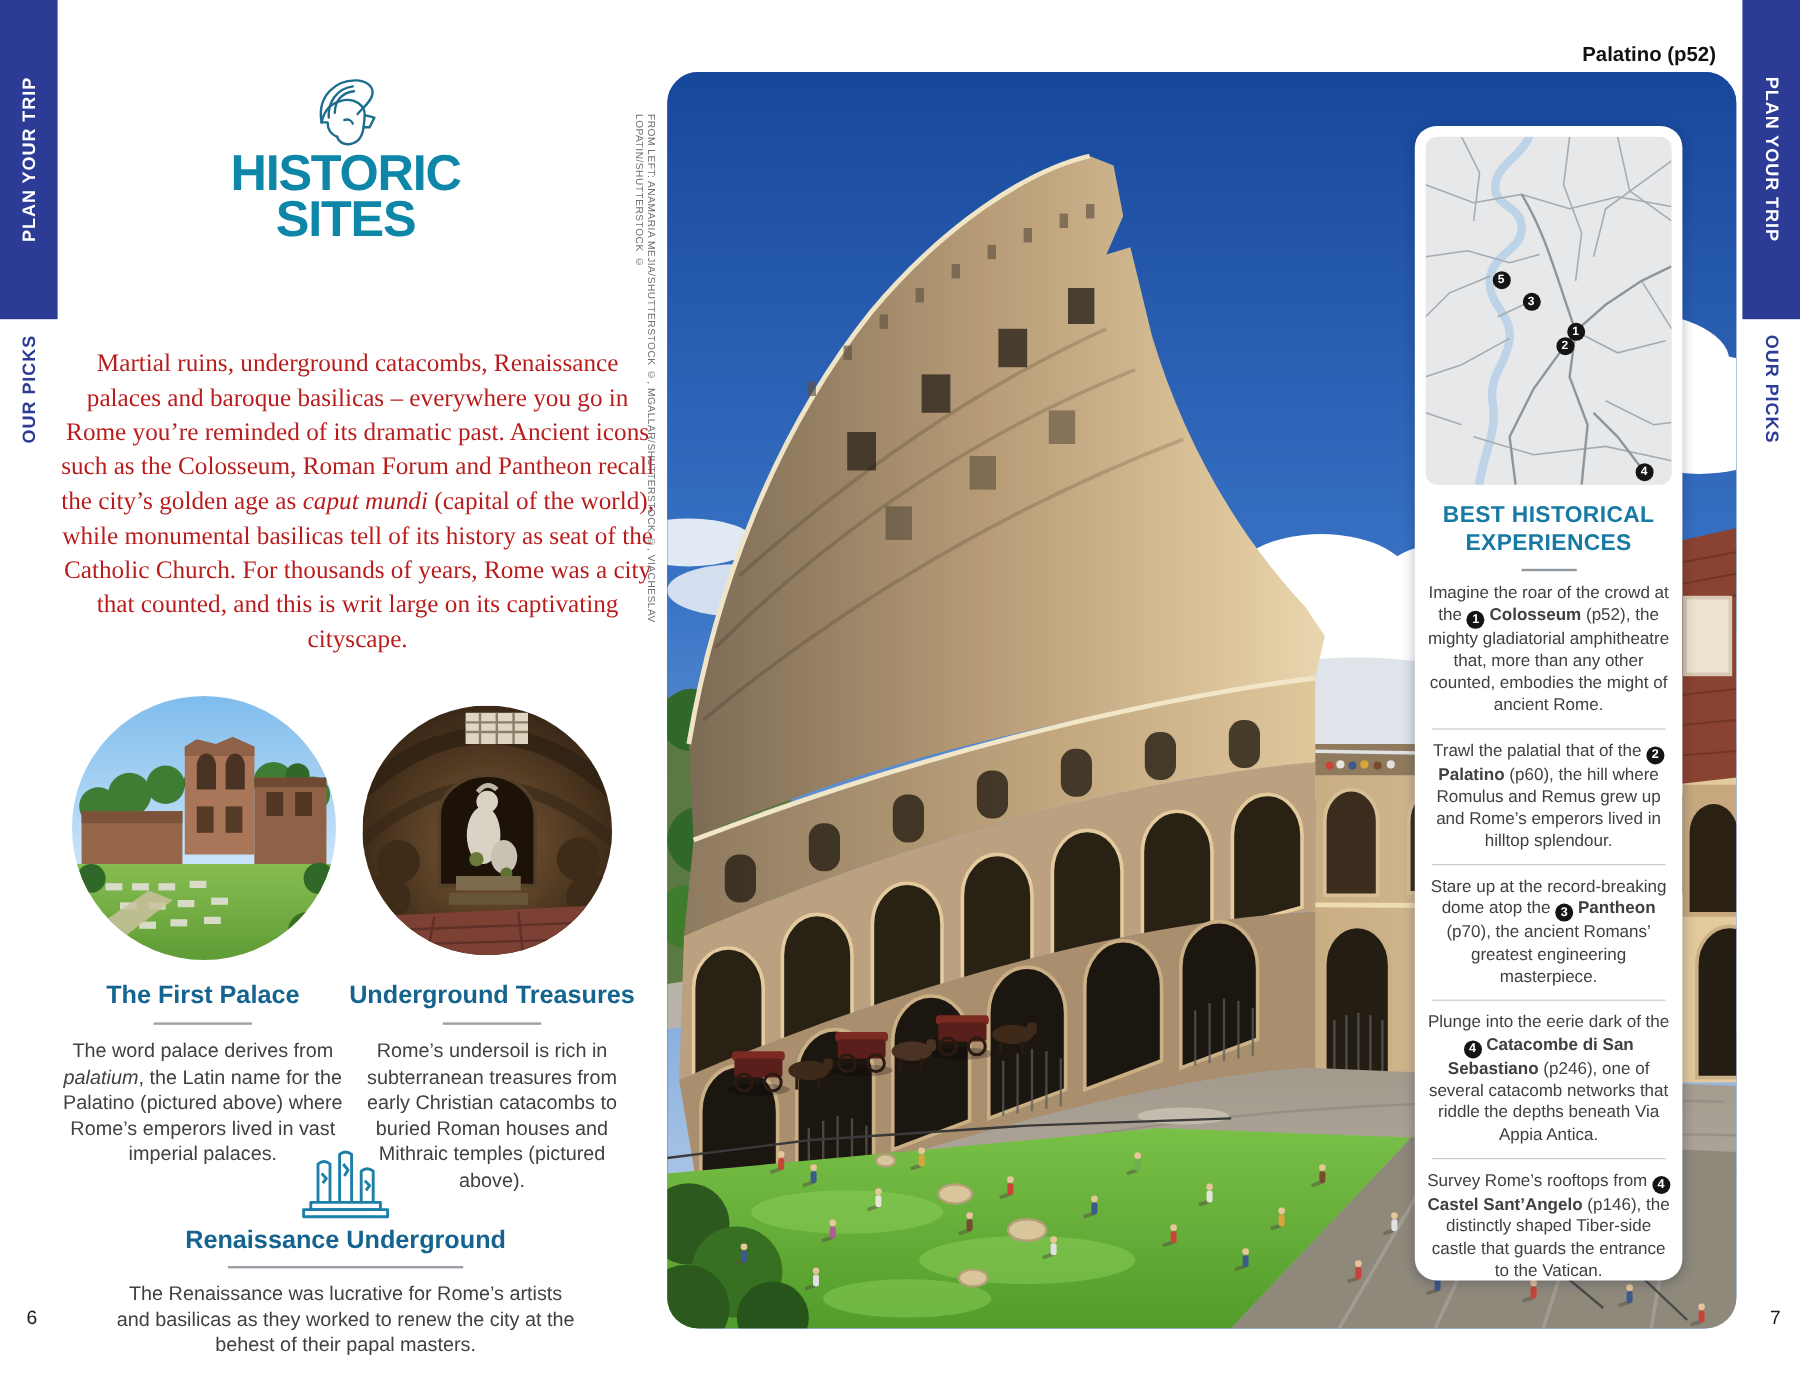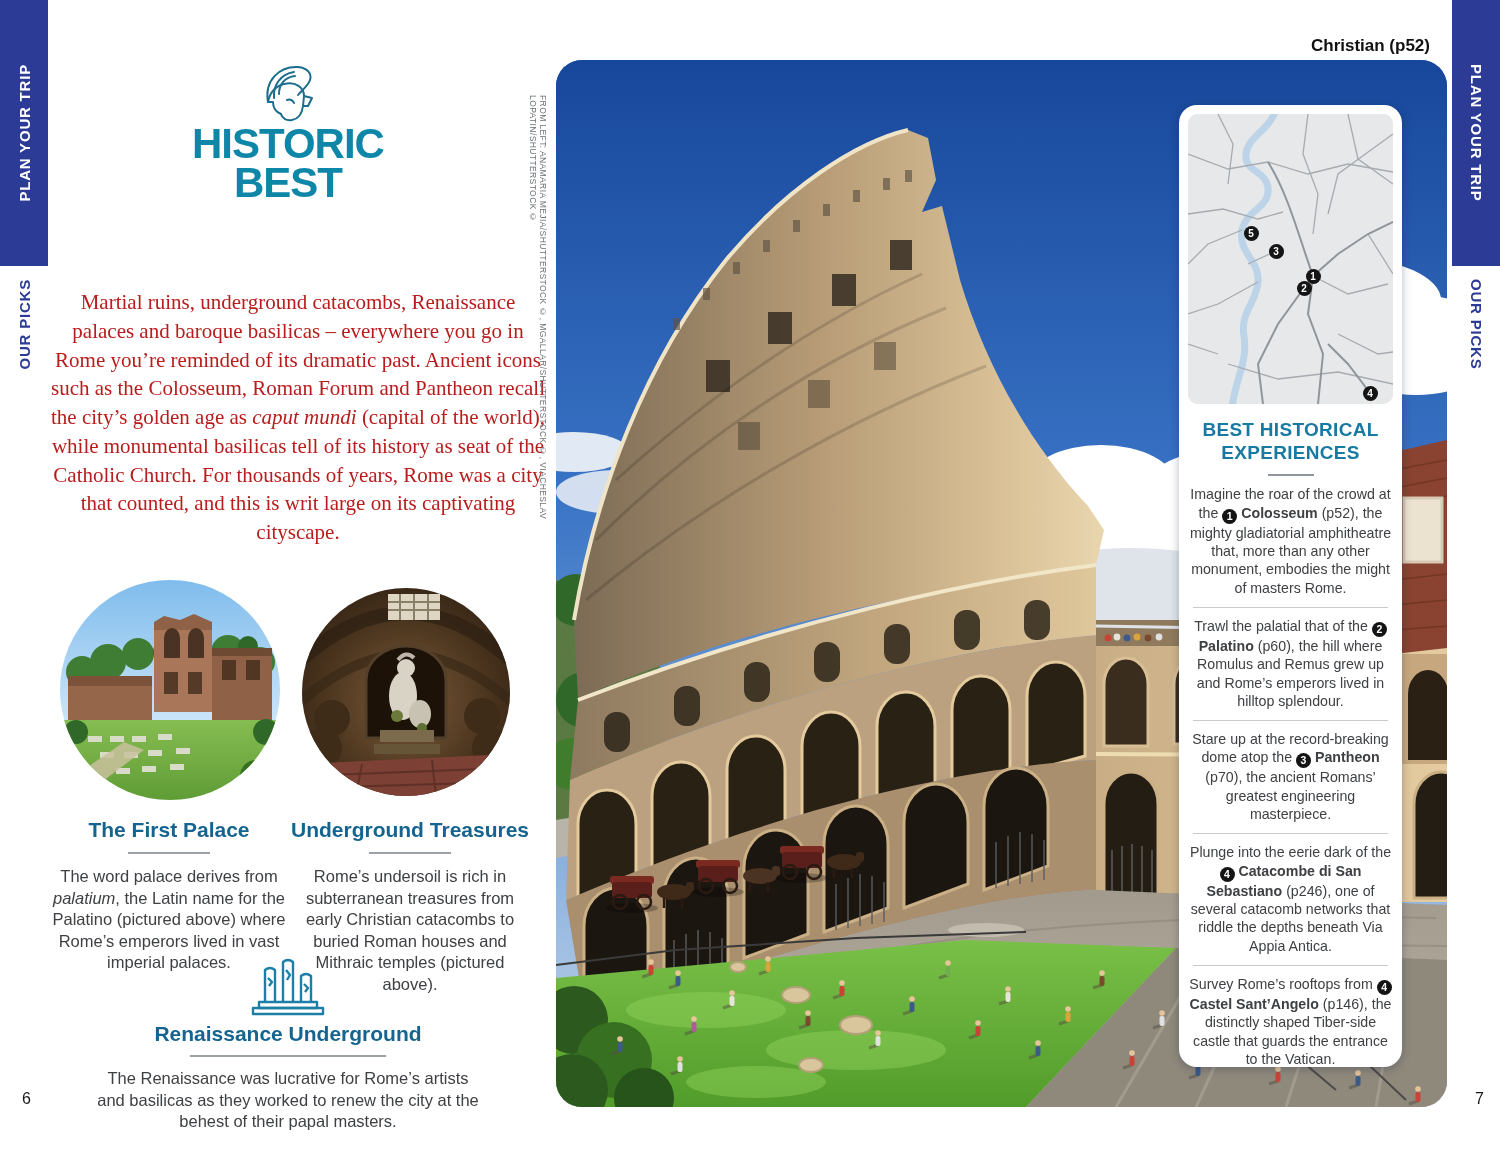--- a/index.html
+++ b/index.html
@@ -68,37 +68,37 @@
     <span class="vtext up">OUR PICKS</span>
   </div>
 
   <div class="vbar right">
     <span class="vtext down">PLAN YOUR TRIP</span>
   </div>
   <div class="vlabel right">
     <span class="vtext down">OUR PICKS</span>
   </div>
 
-  <div class="runhead">Christian (p52)</div>
+  <div class="runhead">Palatino (p52)</div>
 
   <svg class="helmet" width="68" height="62" viewBox="0 0 68 62">
     <g fill="none" stroke="#1d6e8e" stroke-width="2" stroke-linecap="round" stroke-linejoin="round">
       <path d="M14,40 C10,18 26,4 44,5 C54,6 58,12 56,18 C54,24 48,28 44,33"></path>
       <path d="M20,36 C19,24 26,12 40,10"></path>
       <path d="M25,32 C25,22 31,15 41,14"></path>
       <path d="M14,40 C16,30 22,24 30,22 C42,19 50,26 50,34 L49,44"></path>
       <path d="M50,34 L58,36 L54,44 L49,44 C48,52 44,57 38,58 C32,59 28,56 27,52"></path>
       <path d="M27,52 C22,50 19,46 19,40 L14,40"></path>
       <path d="M33,38 C36,37 39,38 40,41"></path>
     </g>
   </svg>
 
   <h1 class="title">
     <span>HISTORIC</span><br>
-    <span>BEST</span>
+    <span>SITES</span>
   </h1>
 
   <p class="intro"><span>Martial ruins, underground catacombs, Renaissance palaces and baroque basilicas – everywhere you go in Rome you’re reminded of its dramatic past. Ancient icons such as the Colosseum, Roman Forum and Pantheon recall the city’s golden age as </span><span class="i">caput mundi</span><span> (capital of the world), while monumental basilicas tell of its history as seat of the Catholic Church. For thousands of years, Rome was a city that counted, and this is writ large on its captivating cityscape.</span></p>
 
   <div class="circle c1">
     <svg width="220" height="220" viewBox="0 0 220 220">
       <defs>
         <linearGradient id="sky1" x1="0" y1="0" x2="0" y2="1">
           <stop offset="0" stop-color="#7fbcec"></stop>
             <stop offset="1" stop-color="#cfe7fa"></stop>
@@ -634,21 +634,21 @@
           <div class="map-badge" style="left: 55.5px; top: 111.5px;">5</div>
           <div class="map-badge" style="left: 80.5px; top: 129.5px;">3</div>
           <div class="map-badge" style="left: 117.5px; top: 154.5px;">1</div>
           <div class="map-badge" style="left: 108.5px; top: 166.5px;">2</div>
           <div class="map-badge" style="left: 174.5px; top: 271.5px;">4</div>
         </div>
     </div>
     <h2>BEST HISTORICAL EXPERIENCES</h2>
     <div class="hr card-hr"></div>
     <div id="exp-list">
-        <div class="exp-item"><span>Imagine the roar of the crowd at the </span><span class="bnum">1</span><span class="b"> Colosseum</span><span> (p52), the mighty gladiatorial amphitheatre that, more than any other monument, embodies the might of masters Rome.</span></div>
+        <div class="exp-item"><span>Imagine the roar of the crowd at the </span><span class="bnum">1</span><span class="b"> Colosseum</span><span> (p52), the mighty gladiatorial amphitheatre that, more than any other counted, embodies the might of ancient Rome.</span></div>
         <div class="exp-sep"></div>
         <div class="exp-item"><span>Trawl the palatial that of the </span><span class="bnum">2</span><span class="b"> Palatino</span><span> (p60), the hill where Romulus and Remus grew up and Rome’s emperors lived in hilltop splendour.</span></div>
         <div class="exp-sep"></div>
         <div class="exp-item"><span>Stare up at the record-breaking dome atop the </span><span class="bnum">3</span><span class="b"> Pantheon</span><span> (p70), the ancient Romans’ greatest engineering masterpiece.</span></div>
         <div class="exp-sep"></div>
         <div class="exp-item"><span>Plunge into the eerie dark of the </span><span class="bnum">4</span><span class="b"> Catacombe di San Sebastiano</span><span> (p246), one of several catacomb networks that riddle the depths beneath Via Appia Antica.</span></div>
         <div class="exp-sep"></div>
         <div class="exp-item"><span>Survey Rome’s rooftops from </span><span class="bnum">4</span><span class="b"> Castel Sant’Angelo</span><span> (p146), the distinctly shaped Tiber-side castle that guards the entrance to the Vatican.</span></div>
       </div>
   </div>

